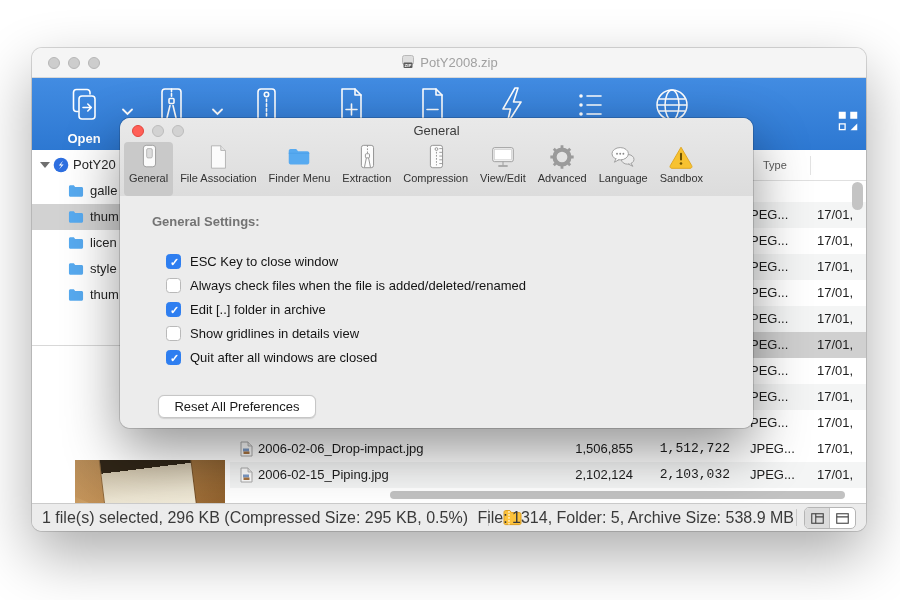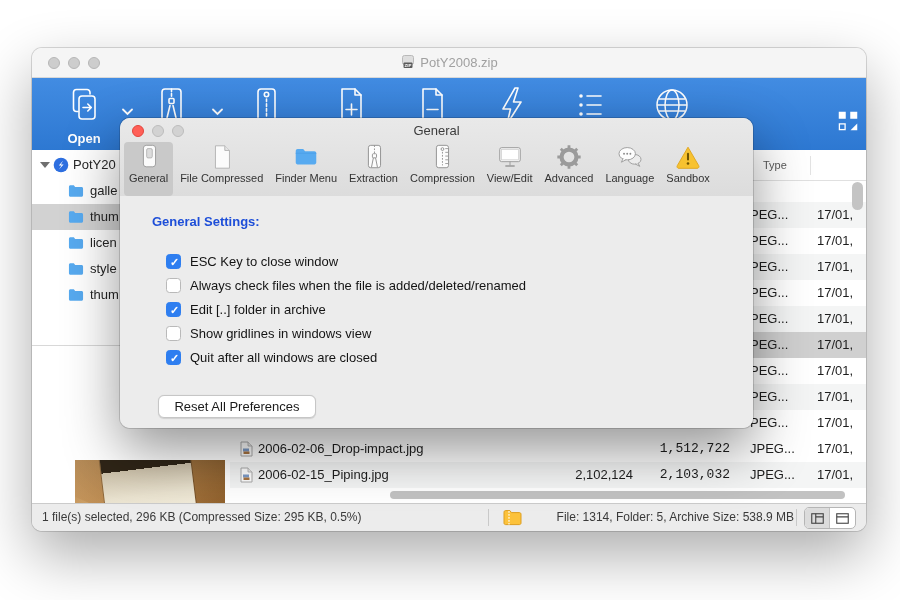--- a/index.html
+++ b/index.html
@@ -65,21 +65,21 @@
   .c-date { position:absolute; left:587px; }
   .c-name { position:absolute; left:28px; white-space:nowrap; }
   .c-size { position:absolute; left:203px; width:200px; text-align:right; }
   .c-pack { position:absolute; left:300px; width:200px; text-align:right;font-family:Liberation Mono, monospace; }
   .ficon { position:absolute; left:9px; top:5px; width:15px; height:16px; }
   .vthumb { position:absolute; left:622px; top:32px; width:11px; height:28px; border-radius:5.5px; background:#c4c4c4; }
   .hthumb { position:absolute; left:160px; top:341px; width:455px; height:8px; border-radius:4px; background:#c2c2c2; }
 
   
   .statusbar { position:absolute; left:0; top:455px; width:100%; height:28px; background:#ececec;
-    border-top:1px solid #cbcbcb; font-size:12px; color:#3a3a3a; }
+    border-top:1px solid #cbcbcb; font-size:16px; color:#3a3a3a; }
   .st-left { position:absolute; left:10px; top:0; line-height:27px; }
   .st-right { position:absolute; right:72px; top:0; line-height:27px; }
   .sdiv { position:absolute; top:5px; width:1px; height:17px; background:#c9c9c9; }
   .sfolder { position:absolute; left:470px; top:4px; width:20px; height:19px; }
   .segctl { position:absolute; left:772px; top:3px; display:flex; border:1px solid #b5b5b5; border-radius:5px; overflow:hidden; background:#fff; }
   .seg { width:25px; height:20px; display:flex; align-items:center; justify-content:center; }
   .seg.on { background:#dcdcdc; border-right:1px solid #c0c0c0; }
 
   
   .dialog { position:absolute; left:120px; top:118px; width:633px; height:310px; border-radius:10px;
@@ -93,21 +93,21 @@
   .dtl.g2 { left:52px; background:#d2d2d2; border:1px solid #bcbcbc; }
   .dtitle { position:absolute; left:0; right:0; top:0; height:24px; line-height:25px; text-align:center;
     font-size:13px; color:#3c3c3c; }
   .dtabs { position:absolute; left:4px; top:24px; height:54px; display:flex; gap:2px; }
   .dtab { display:flex; flex-direction:column; align-items:center; justify-content:flex-start;
     padding:1px 5px 0 5px; border-radius:4px; }
   .dtab.sel { background:#c9c9c9; }
   .dtab svg { width:28px; height:28px; }
   .dtab .tabl { font-size:11px; color:#333; margin-top:1px; white-space:nowrap; }
   .dcontent { position:absolute; left:0; top:78px; width:100%; height:232px; background:#ececec; }
-  .dheading { position:absolute; left:32px; top:18px; font-size:13px; font-weight:bold; color:#1d4ed8; }
+  .dheading { position:absolute; left:32px; top:18px; font-size:13px; font-weight:bold; color:#737373; }
   .cbrow { position:absolute; left:46px; height:20px; line-height:20px; }
   .cbx { position:absolute; left:0; top:2px; width:15px; height:15px; border-radius:3.5px;
     background:#fff; border:1px solid #b9b9b9; }
   .cbx.on { background:#2e7ef0; border-color:#2e7ef0; }
   .cbx.on::after { content:"\2713"; position:absolute; left:0; top:0; width:15px; height:15px;
     color:#fff; font-size:11px; line-height:15px; text-align:center; font-weight:bold; }
   .cblabel { position:absolute; left:24px; top:0; font-size:13px; color:#141414; white-space:nowrap; }
   .resetbtn { position:absolute; left:38px; top:199px; width:158px; height:23px; background:#fff;
     border:1px solid #c6c6c6; border-radius:6px; font-size:13px; color:#1b1b1b; text-align:center;
     line-height:21px; box-shadow:0 .5px 1px rgba(0,0,0,.12); }
@@ -309,20 +309,21 @@
         </div>
 
       <div class="lrow" style="top:286px">
         <svg class="ficon" viewBox="0 0 15 16">
             <path d="M2 1 h7 l4 4 v10 H2 z" fill="#fff" stroke="#aaa"></path>
             <path d="M9 1 v4 h4" fill="#e9e9e9" stroke="#aaa" stroke-width=".8"></path>
             <rect x="4" y="7.5" width="6" height="3" fill="#7d9bc8"></rect>
             <rect x="4.5" y="10.5" width="6" height="2.5" fill="#a97440"></rect>
           </svg>
         <span class="c-name">2006-02-06_Drop-impact.jpg</span>
+        <span class="c-size">1,506,855</span>
         <span class="c-pack">1,512,722</span>
         <span class="c-type">JPEG...</span>
         <span class="c-date">17/01,</span>
       </div>
       <div class="lrow stripe" style="top:312px">
         <svg class="ficon" viewBox="0 0 15 16">
             <path d="M2 1 h7 l4 4 v10 H2 z" fill="#fff" stroke="#aaa"></path>
             <path d="M9 1 v4 h4" fill="#e9e9e9" stroke="#aaa" stroke-width=".8"></path>
             <rect x="4" y="7.5" width="6" height="3" fill="#7d9bc8"></rect>
             <rect x="4.5" y="10.5" width="6" height="2.5" fill="#a97440"></rect>
@@ -378,21 +379,21 @@
               <rect x="9" y="2.5" width="13" height="23" rx="3" fill="#fbfbfb" stroke="#9b9b9b"></rect>
               <rect x="12.5" y="6" width="6" height="10" rx="1.5" fill="#dcdcdc" stroke="#a8a8a8" stroke-width=".8"></rect>
             </svg>
           <span class="tabl">General</span>
         </div>
         <div class="dtab">
           <svg viewBox="0 0 30 30">
               <path d="M8 3 h10 l5 5 v19 H8 z" fill="#fbfbfb" stroke="#b3b3b3"></path>
               <path d="M18 3 v5 h5" fill="#e6e6e6" stroke="#b3b3b3"></path>
             </svg>
-          <span class="tabl">File Compressed</span>
+          <span class="tabl">File Association</span>
         </div>
         <div class="dtab">
           <svg viewBox="0 0 30 30">
               <path d="M4 8.5 c0-1.1.9-2 2-2 h6 l2 2.4 h10 c1.1 0 2 .9 2 2 V21 c0 1.1-.9 2-2 2 H6 c-1.1 0-2-.9-2-2 Z" fill="#57aaf0"></path>
               <path d="M4 11 h22" stroke="#4aa0ea" stroke-width="1"></path>
             </svg>
           <span class="tabl">Finder Menu</span>
         </div>
         <div class="dtab">
           <svg viewBox="0 0 30 30" fill="none" stroke="#8f8f8f">
@@ -472,21 +473,21 @@
       <div class="cbrow" style="top:80px">
         <span class="cbx"></span>
         <span class="cblabel">Always check files when the file is added/deleted/renamed</span>
       </div>
       <div class="cbrow" style="top:104px">
         <span class="cbx on"></span>
         <span class="cblabel">Edit [..] folder in archive</span>
       </div>
       <div class="cbrow" style="top:128px">
         <span class="cbx"></span>
-        <span class="cblabel">Show gridlines in windows view</span>
+        <span class="cblabel">Show gridlines in details view</span>
       </div>
       <div class="cbrow" style="top:152px">
         <span class="cbx on"></span>
         <span class="cblabel">Quit after all windows are closed</span>
       </div>
 
       <div class="resetbtn">Reset All Preferences</div>
     </div>
   </div>
 

